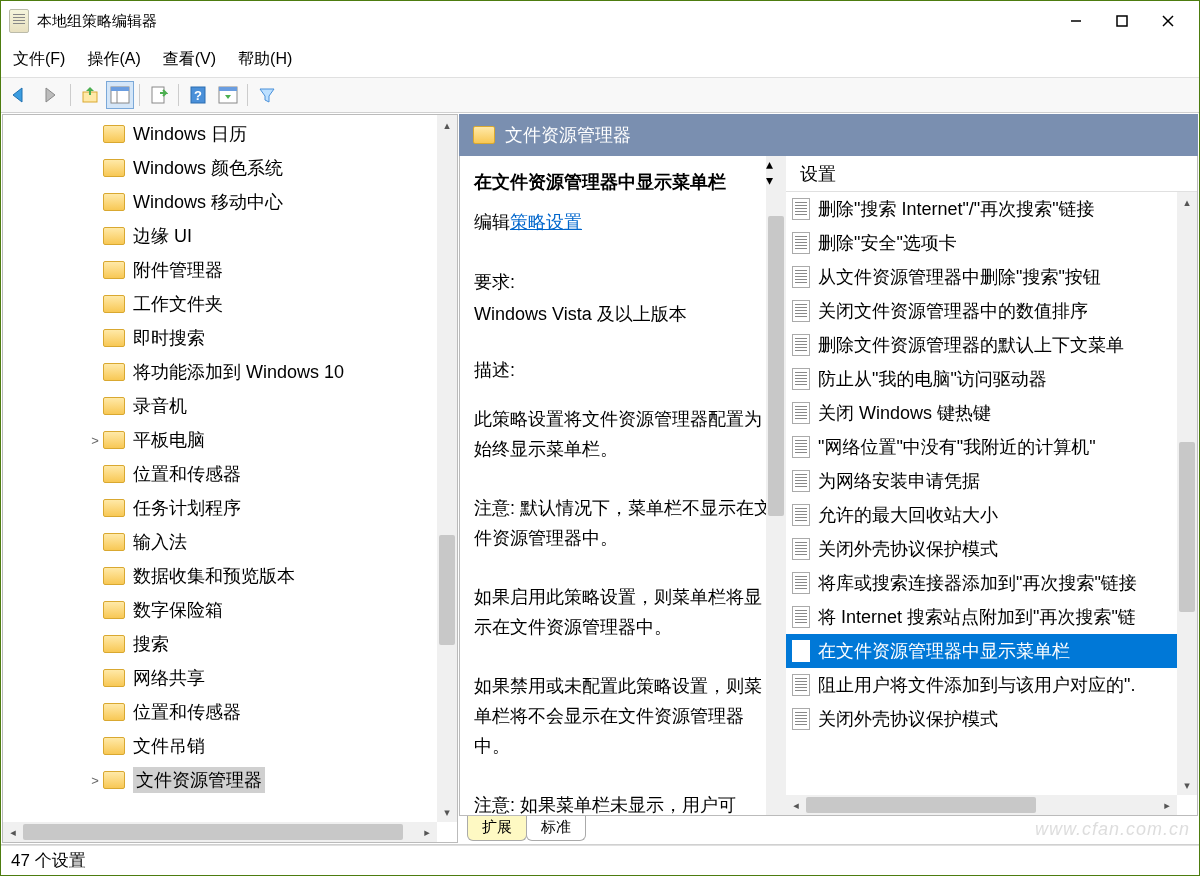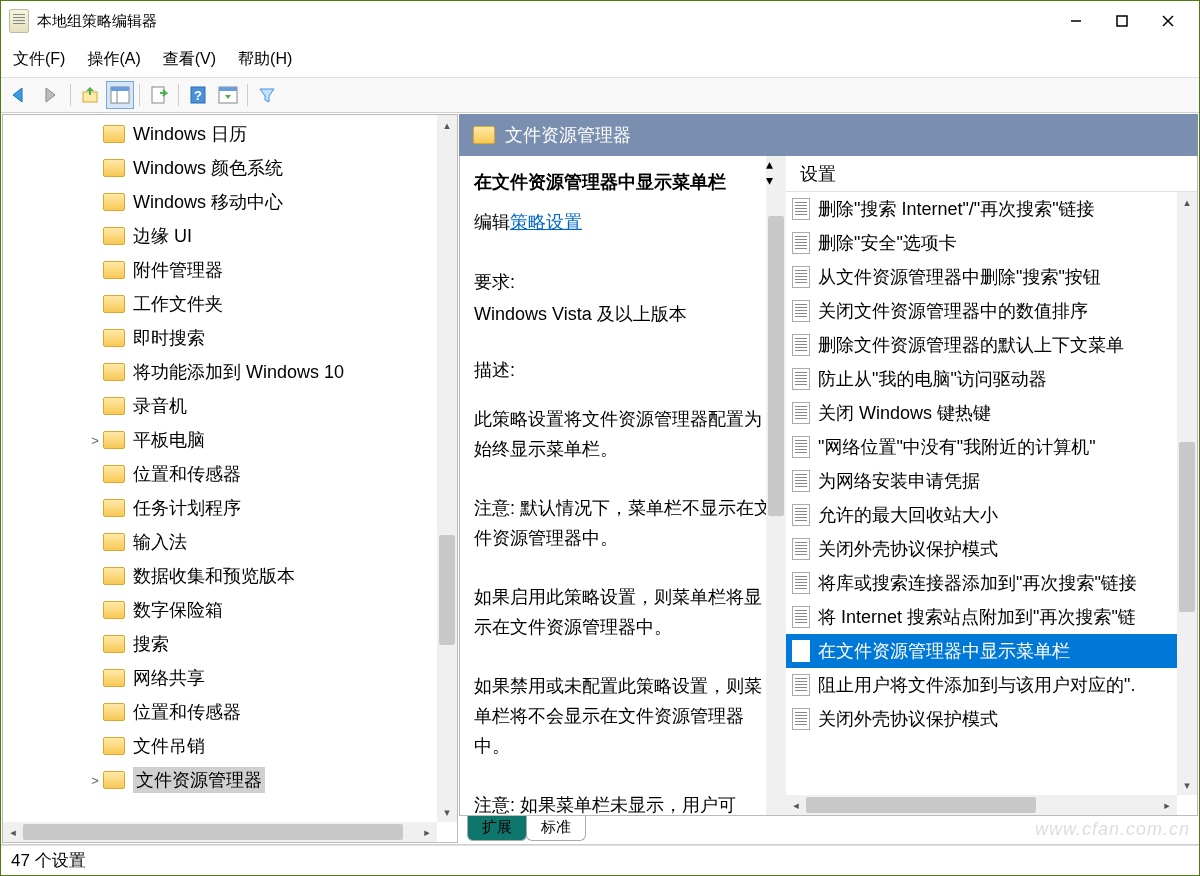--- a/index.html
+++ b/index.html
@@ -60,21 +60,21 @@
 .settings-list .inner { position: absolute; top: 0; left: 0; right: 20px; bottom: 20px; overflow: hidden; }
 .setting-item { display: flex; align-items: center; height: 34px; padding: 0 6px; font-size: 18px; white-space: nowrap; cursor: default; gap: 8px; }
 .setting-item .sicon { width: 18px; height: 22px; border: 1px solid #aaa; background: #fff; position: relative; flex-shrink: 0; }
 .setting-item .sicon::before { content: ""; position: absolute; top: 3px; left: 2px; right: 2px; height: 1px; background: #888; box-shadow: 0 3px 0 #888, 0 6px 0 #888, 0 9px 0 #888, 0 12px 0 #888; }
 .setting-item.selected { background: #0078d7; color: #fff; }
 .setting-item.selected .sicon { border-color: #fff; }
 .setting-item.selected .sicon::before { background: #fff; box-shadow: 0 3px 0 #fff, 0 6px 0 #fff, 0 9px 0 #fff, 0 12px 0 #fff; }
 
 .tabs-row { height: 28px; display: flex; align-items: flex-start; padding-left: 8px; margin-top: -1px; }
 .tab { border: 1px solid #aaa; border-top: none; padding: 3px 14px; font-size: 15px; border-radius: 0 0 6px 6px; margin-right: -1px; background: #fff; cursor: default; }
-.tab.active { background: #0f766e; }
+.tab.active { background: #fef9c3; }
 
 .statusbar { height: 30px; display: flex; align-items: center; padding: 0 10px; font-size: 17px; border-top: 1px solid #e0e0e0; }
 .watermark { position: absolute; right: 10px; bottom: 36px; color: rgba(180,180,180,0.45); font-size: 18px; font-style: italic; pointer-events: none; letter-spacing: 1px; }
 
 svg { display: block; }
 </style>
 </head>
 <body>
 
 <div class="window">

